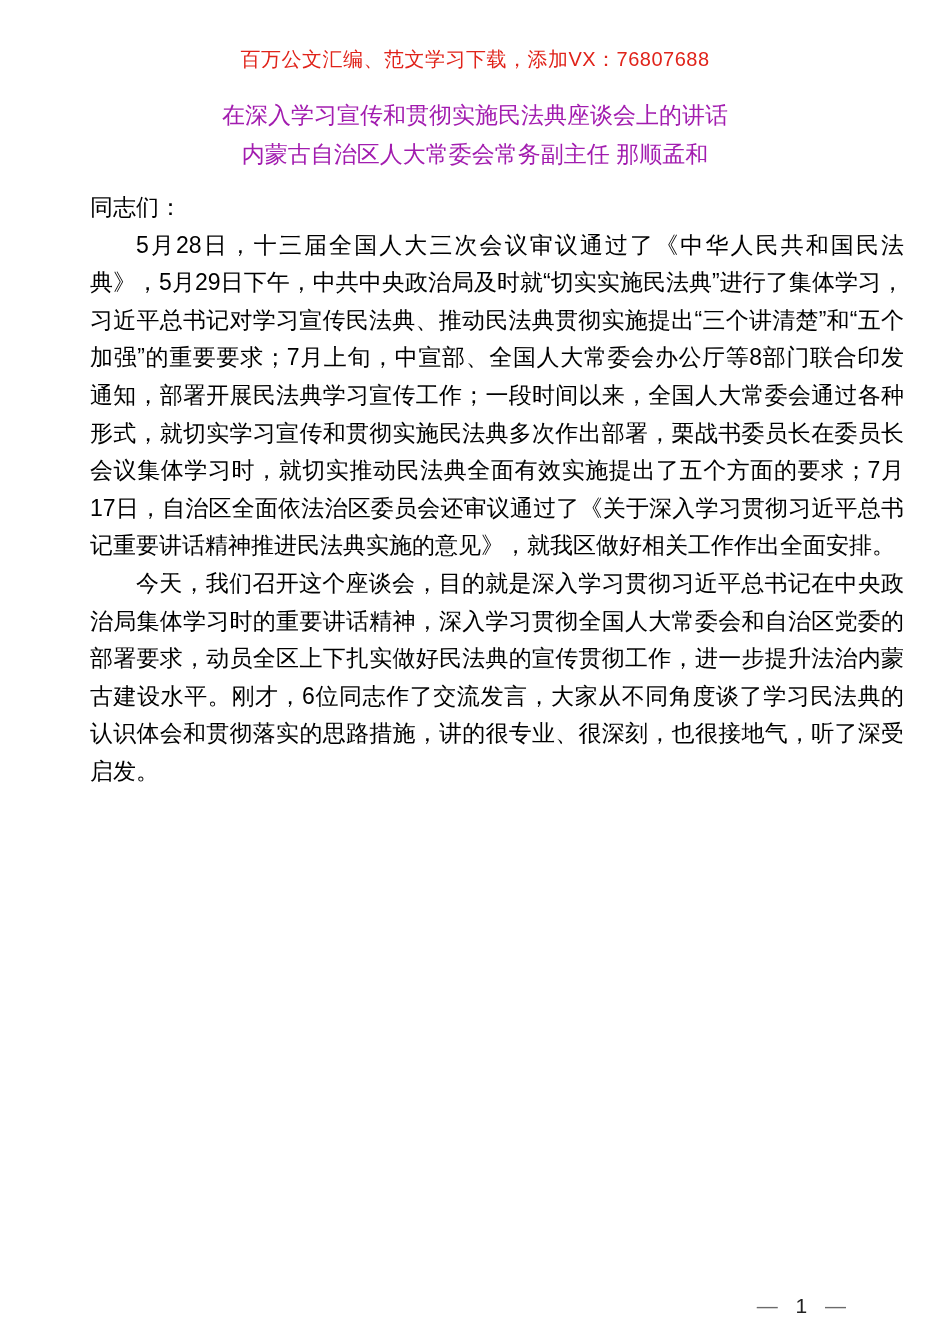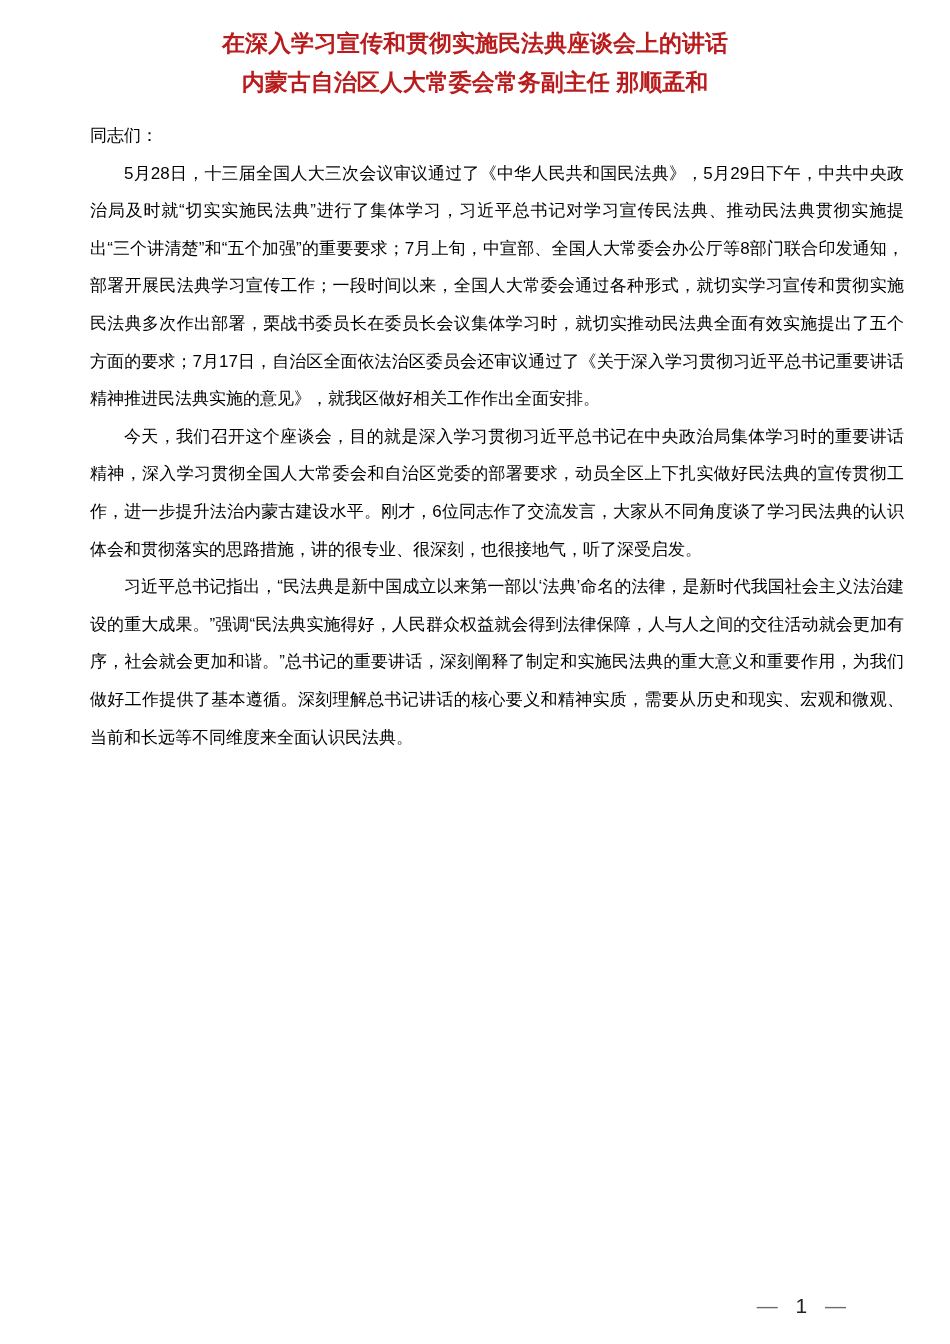--- a/index.html
+++ b/index.html
@@ -22,29 +22,28 @@
     text-align: center;
     font-size: 20px;
     line-height: 26px;
     letter-spacing: 0.5px;
   }
   .title-block {
     margin-top: 24px;
     text-align: center;
     font-size: 23px;
     line-height: 39px;
-    color: #b91c1c;
-    font-weight: bold;
+    color: #a21caf;
   }
   .doc-title, .doc-subtitle, .doc-date {
     white-space: nowrap;
   }
   .doc-body {
     margin: 15px 46px 0 90px;
-    font-size: 17px;
+    font-size: 23px;
     line-height: 37.6px;
     text-align: justify;
     text-justify: inter-character;
     color: #000000;
   }
   .para {
     margin: 0;
     text-indent: 2em;
   }
   .para.no-indent {
@@ -67,31 +66,31 @@
   .page-footer .num {
     padding: 0 8px;
     color: #222222;
   }
 </style>
 </head>
 <body>
 
 <div class="page">
 
+  <div class="watermark" style="color: rgb(224, 35, 26);">百万公文汇编、范文学习下载，添加VX：76807688</div>
 
   <div class="title-block">
     <div class="doc-title">在深入学习宣传和贯彻实施民法典座谈会上的讲话</div>
     <div class="doc-subtitle">内蒙古自治区人大常委会常务副主任 那顺孟和</div>
   </div>
 
   <div class="doc-body" id="doc-body">
       <p class="para no-indent"><span>同志们：</span></p>
       <p class="para"><span>5月28日，十三届全国人大三次会议审议通过了《中华人民共和国民法典》，5月29日下午，中共中央政治局及时就“切实实施民法典”进行了集体学习，习近平总书记对学习宣传民法典、推动民法典贯彻实施提出“三个讲清楚”和“五个加强”的重要要求；7月上旬，中宣部、全国人大常委会办公厅等8部门联合印发通知，部署开展民法典学习宣传工作；一段时间以来，全国人大常委会通过各种形式，就切实学习宣传和贯彻实施民法典多次作出部署，栗战书委员长在委员长会议集体学习时，就切实推动民法典全面有效实施提出了五个方面的要求；7月17日，自治区全面依法治区委员会还审议通过了《关于深入学习贯彻习近平总书记重要讲话精神推进民法典实施的意见》，就我区做好相关工作作出全面安排。</span></p>
       <p class="para"><span>今天，我们召开这个座谈会，目的就是深入学习贯彻习近平总书记在中央政治局集体学习时的重要讲话精神，深入学习贯彻全国人大常委会和自治区党委的部署要求，动员全区上下扎实做好民法典的宣传贯彻工作，进一步提升法治内蒙古建设水平。刚才，6位同志作了交流发言，大家从不同角度谈了学习民法典的认识体会和贯彻落实的思路措施，讲的很专业、很深刻，也很接地气，听了深受启发。</span></p>
-      <p class="para"><span>习近平总书记指出，“民法典是新中国成立以来第一部以‘法典’命名的法律，是新时代我国社会主义法治建设的重大成果。”强调“民法典实施得好，人民群众权益就会得到法律保障，人与人之间的交往活动就会更加有序，社会就会更加和谐。”总书记的重要讲话，深刻阐释了制定和实施民法典的重大意义和重要作用，为我们做好工作提供了基本遵循。深刻理解总书记讲话的核心要义和精神实质，需要从历史和现实、宏观和微观、当前和长远等不同维度来全面认识民法典。</span></p>
     </div>
 
   <div class="page-footer">
     <span class="dash">—</span>
     <span class="num">1</span>
     <span class="dash">—</span>
   </div>
 
 </div>
 

